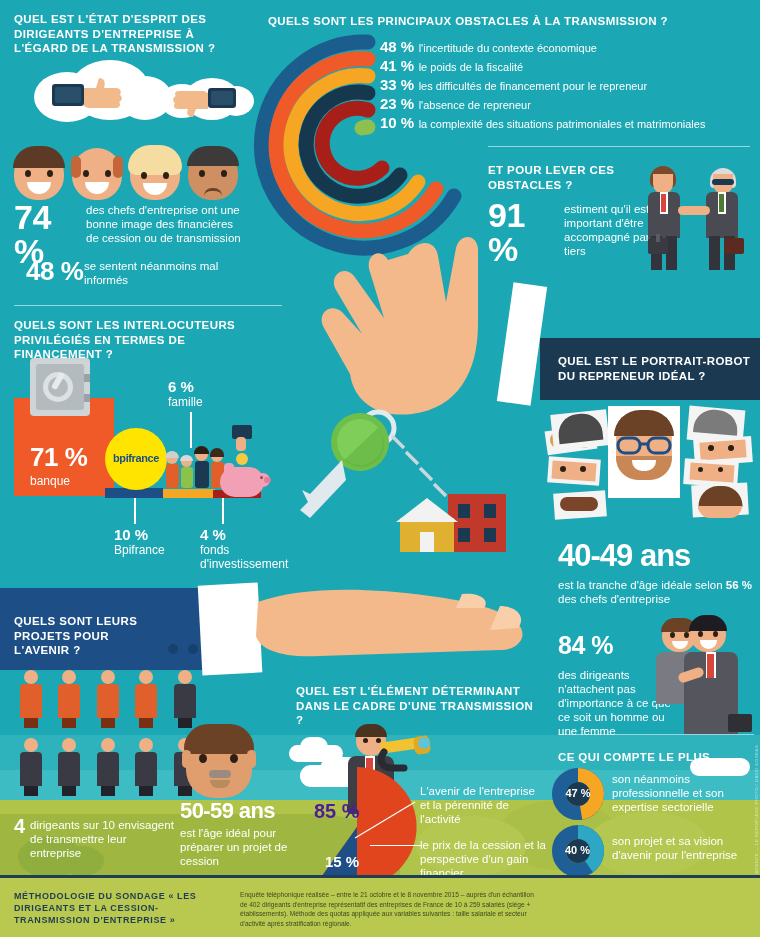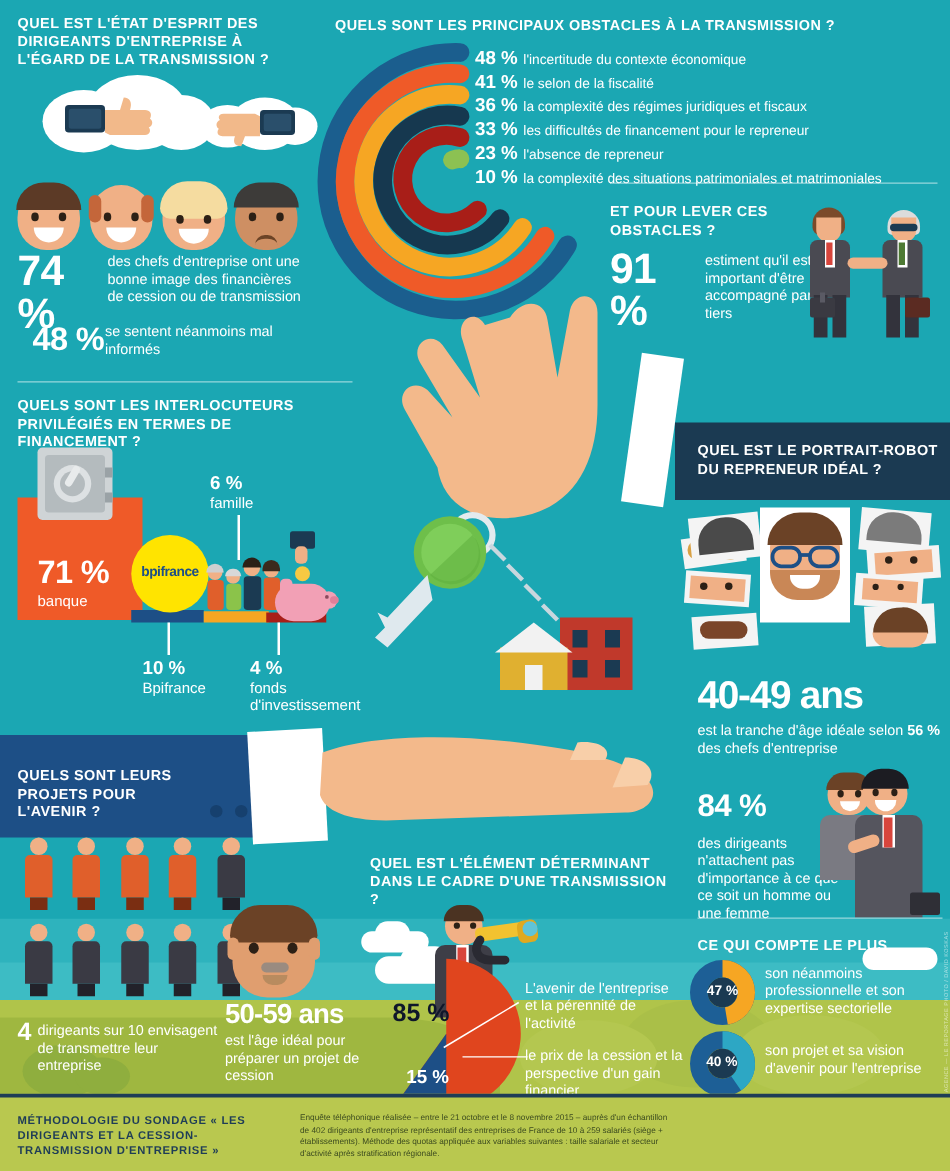--- a/index.html
+++ b/index.html
@@ -174,25 +174,21 @@
     </g>
   </svg>
 
   <div class="abs" style="left:380px;top:38px;width:378px;">
     <div style="margin-bottom:1px;">
       <span class="lbl-num">48 %</span>
       <span class="lbl-sm">l'incertitude du contexte économique</span>
     </div>
     <div style="margin-bottom:1px;">
       <span class="lbl-num">41 %</span>
-      <span class="lbl-sm">le selon de la fiscalité</span>
-    </div>
-    <div style="margin-bottom:1px;">
-      <span class="lbl-num">36 %</span>
-      <span class="lbl-sm">la complexité des régimes juridiques et fiscaux</span>
+      <span class="lbl-sm">le poids de la fiscalité</span>
     </div>
     <div style="margin-bottom:1px;">
       <span class="lbl-num">33 %</span>
       <span class="lbl-sm">les difficultés de financement pour le repreneur</span>
     </div>
     <div style="margin-bottom:1px;">
       <span class="lbl-num">23 %</span>
       <span class="lbl-sm">l'absence de repreneur</span>
     </div>
     <div style="margin-bottom:1px;">
@@ -535,21 +531,21 @@
       <circle cx="50" cy="9" r="6" fill="#5fc4d8"></circle>
       <path d="M10 18 C4 26 8 34 18 34 L30 34" stroke="#2a2a32" stroke-width="7" fill="none" stroke-linecap="round"></path>
     </svg>
   </div>
 
   <svg class="abs" width="130" height="130" style="left:292px;top:762px;">
     <path d="M65 65 L65 5 A60 60 0 1 1 30 114 Z" fill="#e0451e"></path>
     <path d="M65 65 L30 114 A60 60 0 0 0 65 5 Z" fill="none"></path>
     <path d="M65 65 L30 114 A60 60 0 0 0 65 125 Z" fill="#1d4f86"></path>
   </svg>
-  <div class="abs" style="left:314px;top:800px;color:#0f172a;font-weight:bold;font-size:20px;">85 %</div>
+  <div class="abs" style="left:314px;top:800px;color:#4c1d95;font-weight:bold;font-size:20px;">85 %</div>
   <div class="abs" style="left:325px;top:853px;color:#fff;font-weight:bold;font-size:15px;">15 %</div>
 
   <div class="abs" style="left:370px;top:845px;width:52px;height:1px;background:#fff;"></div>
   <svg class="abs" width="70" height="40" style="left:355px;top:800px;">
     <line x1="0" y1="38" x2="60" y2="2" stroke="#fff" stroke-width="1.2"></line>
   </svg>
 
   <div class="abs body-t" style="left:420px;top:784px;width:126px;">L'avenir de l'entreprise et la pérennité de l'activité</div>
   <div class="abs body-t" style="left:420px;top:838px;width:126px;">le prix de la cession et la perspective d'un gain financier</div>
 

